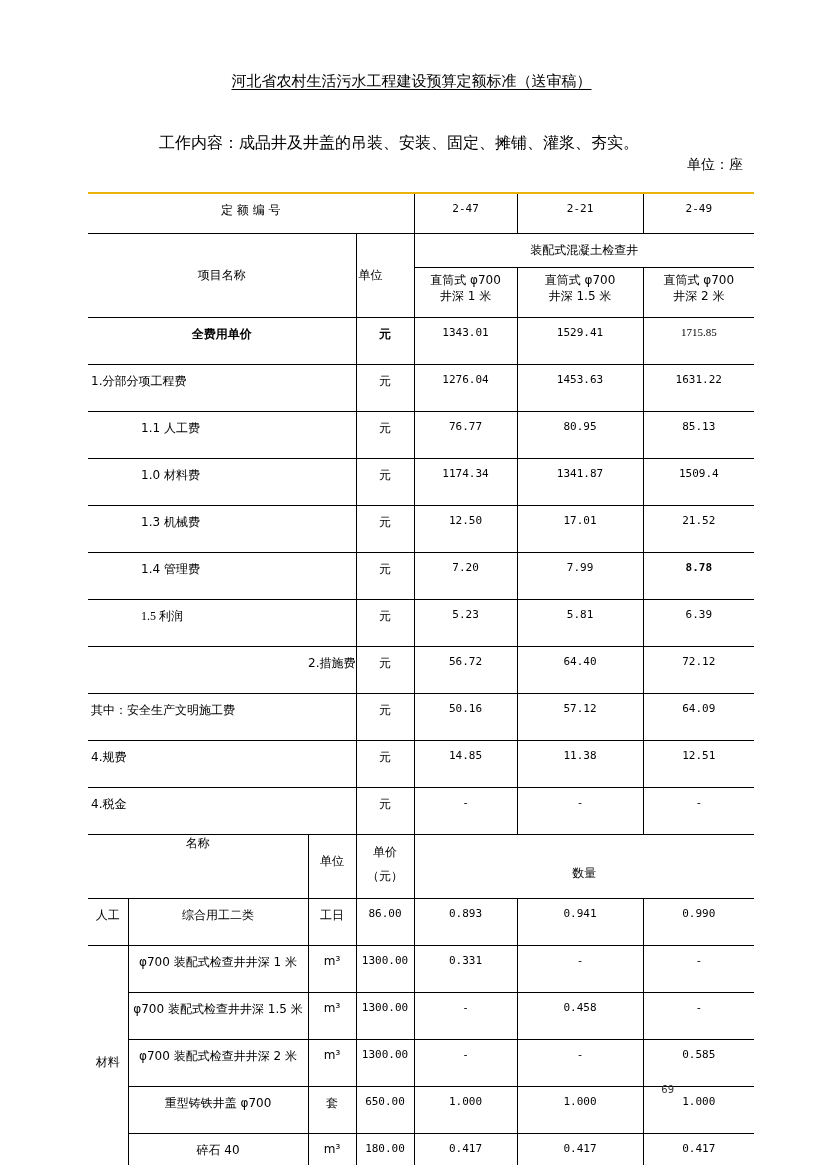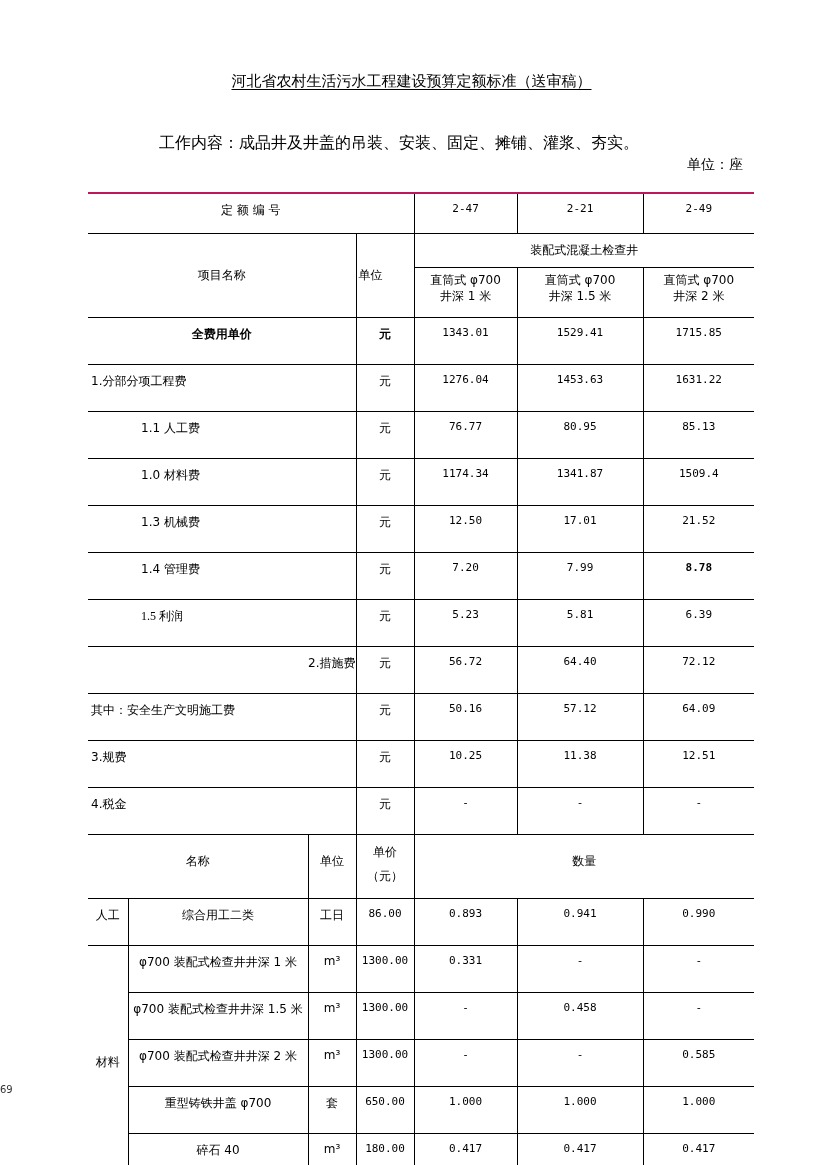--- a/index.html
+++ b/index.html
@@ -8,23 +8,23 @@
   .doc-title span { text-decoration:underline; text-underline-offset:3px; }
   .work { position:absolute; left:133px; top:133px; font-size:16px;margin-left:26px; }
   .unit-line { position:absolute; right:80px; top:156px; font-size:14px; }
   table { position:absolute; left:88px; top:192px; width:666px; border-collapse:collapse; table-layout:fixed; font-size:11px; }
   td { border:1px solid #000; padding:0; vertical-align:top; text-align:center; }
   tr.r40 td { height:38px; }
   .pt { padding-top:8px; }
   .ta-l { text-align:left; }
   .bold { font-weight:bold; font-size:12px; }
   .num { font-family:"DejaVu Sans Mono", monospace; font-size:11px; }
-  .topb td { border-top:2px solid #be185d; }
+  .topb td { border-top:2px solid #eab308; }
   .botb td { border-bottom:2px solid #000; }
-  .page-num { position:absolute; left:0; width:674px; top:1084px; text-align:left; font-size:10px; color:#333; }
+  .page-num { position:absolute; left:0; width:674px; top:1084px; text-align:right; font-size:10px; color:#333; }
   .cn { font-size:12px; }
 </style>
 </head>
 <body>
 
 <div class="doc-title"><span>河北省农村生活污水工程建设预算定额标准（送审稿）</span></div>
 <div class="work">工作内容：成品井及井盖的吊装、安装、固定、摊铺、灌浆、夯实。</div>
 <div class="unit-line">单位：座</div>
 
 <table>
@@ -63,21 +63,21 @@
           <div>直筒式 φ700</div>
           <div>井深 2 米</div>
         </td>
   </tr>
 
   <tr class="r40">
     <td colspan="3" class="pt bold" style="border-left: none;">全费用单价</td>
     <td class="pt bold">元</td>
     <td class="pt num">1343.01</td>
     <td class="pt num">1529.41</td>
-    <td class="pt num" style="border-right: none;">1715.85</td>
+    <td class="pt num" style="border-right: none; font-family: Liberation Serif, serif;">1715.85</td>
   </tr>
   <tr class="r40">
     <td colspan="3" class="pt ta-l cn" style="padding-left: 3px; border-left: none;">1.分部分项工程费</td>
     <td class="pt cn">元</td>
     <td class="pt num">1276.04</td>
     <td class="pt num">1453.63</td>
     <td class="pt num" style="border-right: none;">1631.22</td>
   </tr>
   <tr class="r40">
     <td colspan="3" class="pt ta-l cn" style="padding-left: 53px; border-left: none;">1.1 人工费</td>
@@ -122,42 +122,42 @@
     <td class="pt num" style="border-right: none;">72.12</td>
   </tr>
   <tr class="r40">
     <td colspan="3" class="pt ta-l cn" style="padding-left: 3px; border-left: none;">其中：安全生产文明施工费</td>
     <td class="pt cn">元</td>
     <td class="pt num">50.16</td>
     <td class="pt num">57.12</td>
     <td class="pt num" style="border-right: none;">64.09</td>
   </tr>
   <tr class="r40">
-    <td colspan="3" class="pt ta-l cn" style="padding-left: 3px; border-left: none;">3.规费</td>
-    <td class="pt cn">元</td>
-    <td class="pt num">10.25</td>
+    <td colspan="3" class="pt ta-l cn" style="padding-left: 3px; border-left: none;">4.规费</td>
+    <td class="pt cn">元</td>
+    <td class="pt num">14.85</td>
     <td class="pt num">11.38</td>
     <td class="pt num" style="border-right: none;">12.51</td>
   </tr>
   <tr class="r40">
     <td colspan="3" class="pt ta-l cn" style="padding-left: 3px; border-left: none;">4.税金</td>
     <td class="pt cn">元</td>
     <td class="pt num">-</td>
     <td class="pt num">-</td>
     <td class="pt num" style="border-right: none;">-</td>
   </tr>
 
   <tr style="height:64px;">
-    <td colspan="2" class="cn" style="padding-top: 18px; border-left: none;">名称</td>
+    <td colspan="2" class="cn" style="border-left: none;">名称</td>
     <td class="cn" style="padding-top:18px;">单位</td>
     <td class="cn" style="padding-top:5px;line-height:24px;">
           <div>单价</div>
           <div>（元）</div>
         </td>
-    <td colspan="3" class="cn" style="padding-top: 18px; border-right: none; margin-top: 28px;">数量</td>
+    <td colspan="3" class="cn" style="padding-top: 30px; border-right: none; margin-top: 28px;">数量</td>
   </tr>
 
   <tr class="r40">
     <td class="pt cn" style="border-left: none;">人工</td>
     <td class="pt cn">综合用工二类</td>
     <td class="pt cn">工日</td>
     <td class="pt num">86.00</td>
     <td class="pt num">0.893</td>
     <td class="pt num">0.941</td>
     <td class="pt num" style="border-right: none;">0.990</td>

